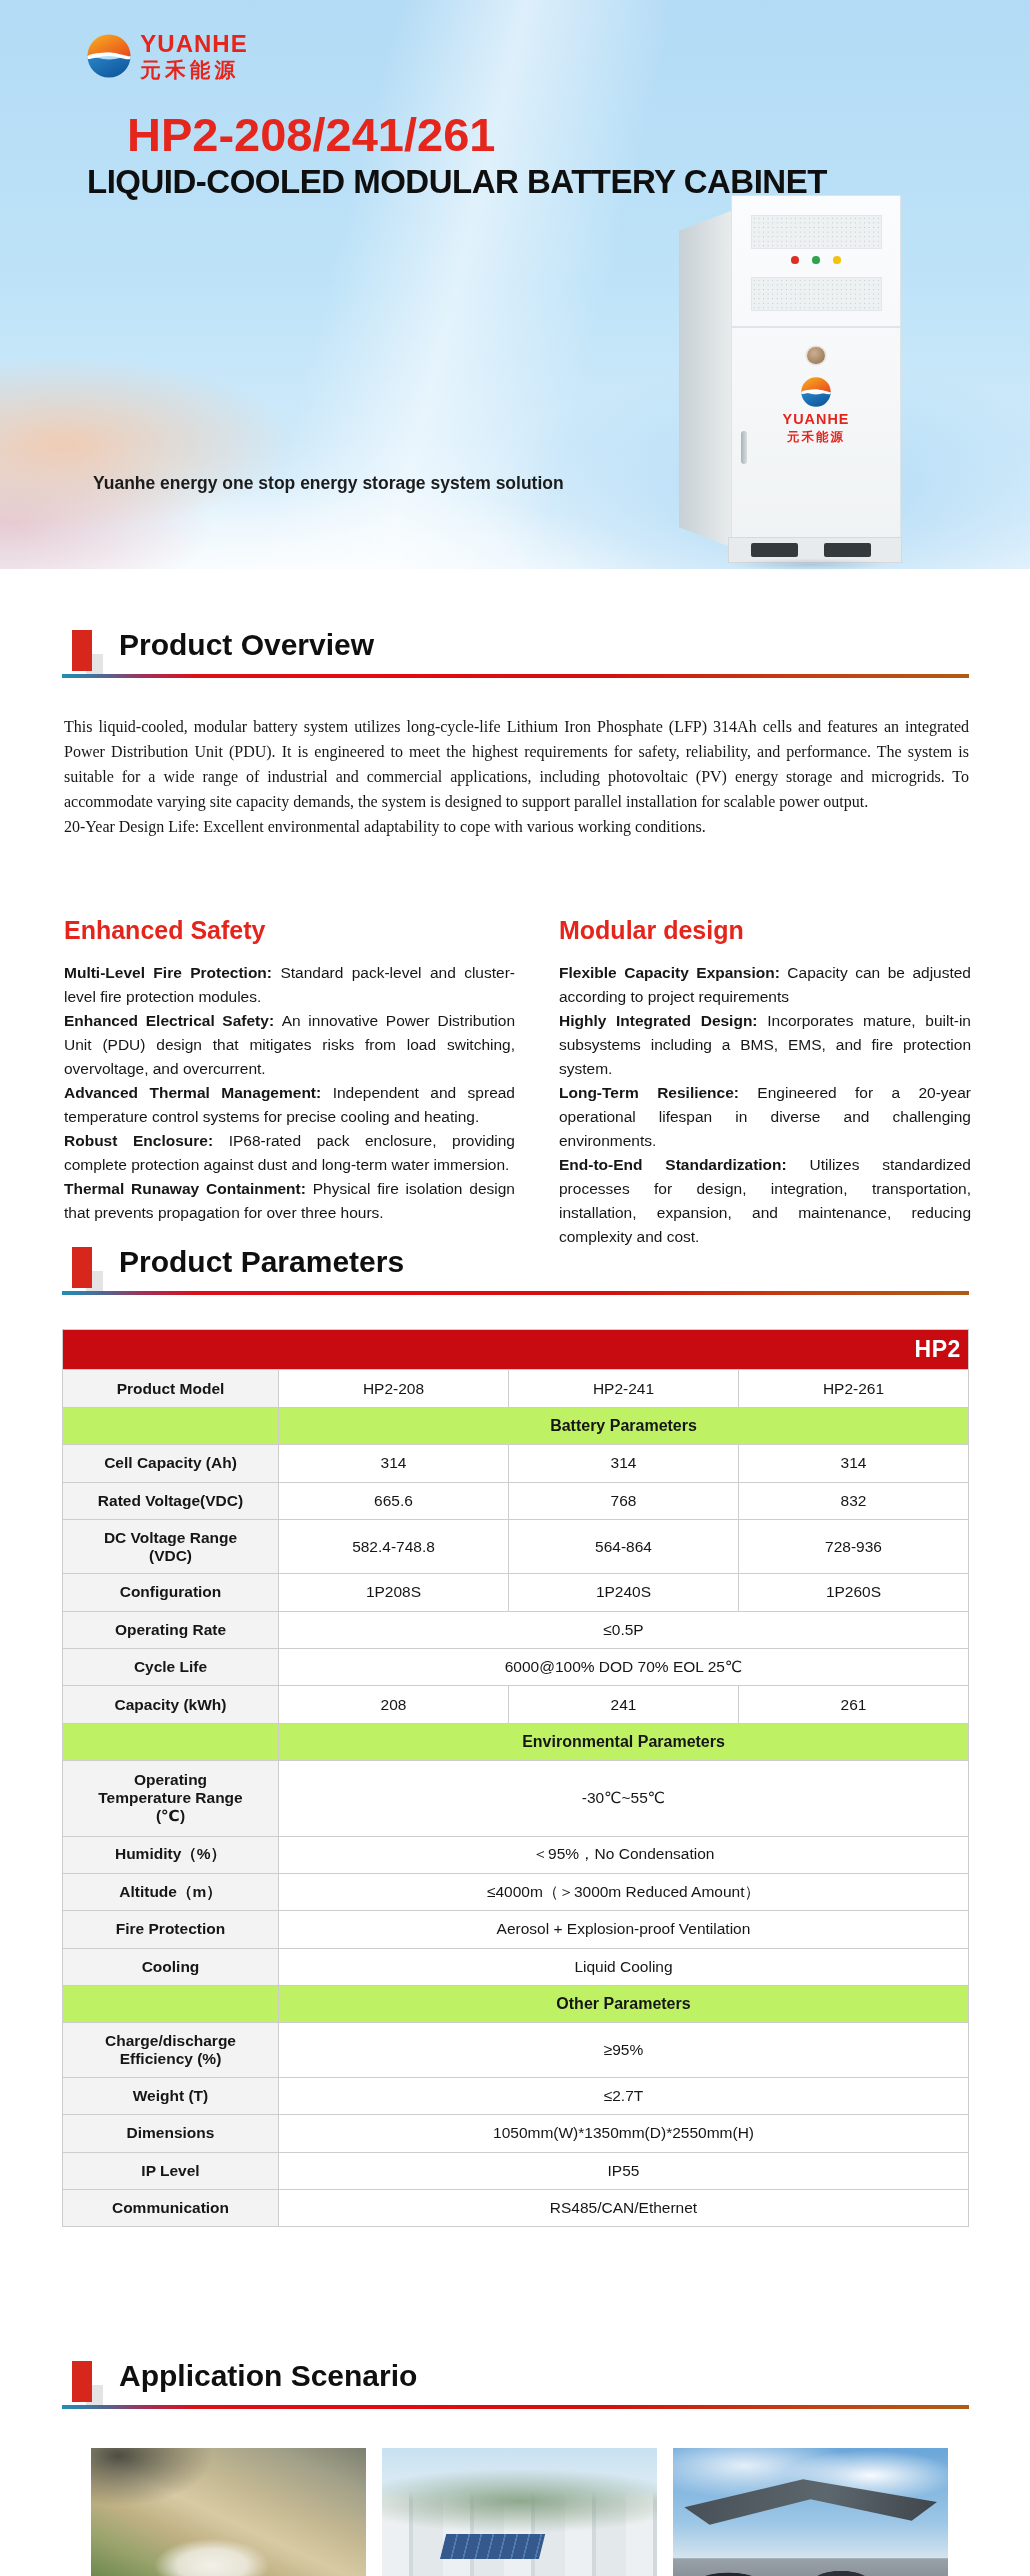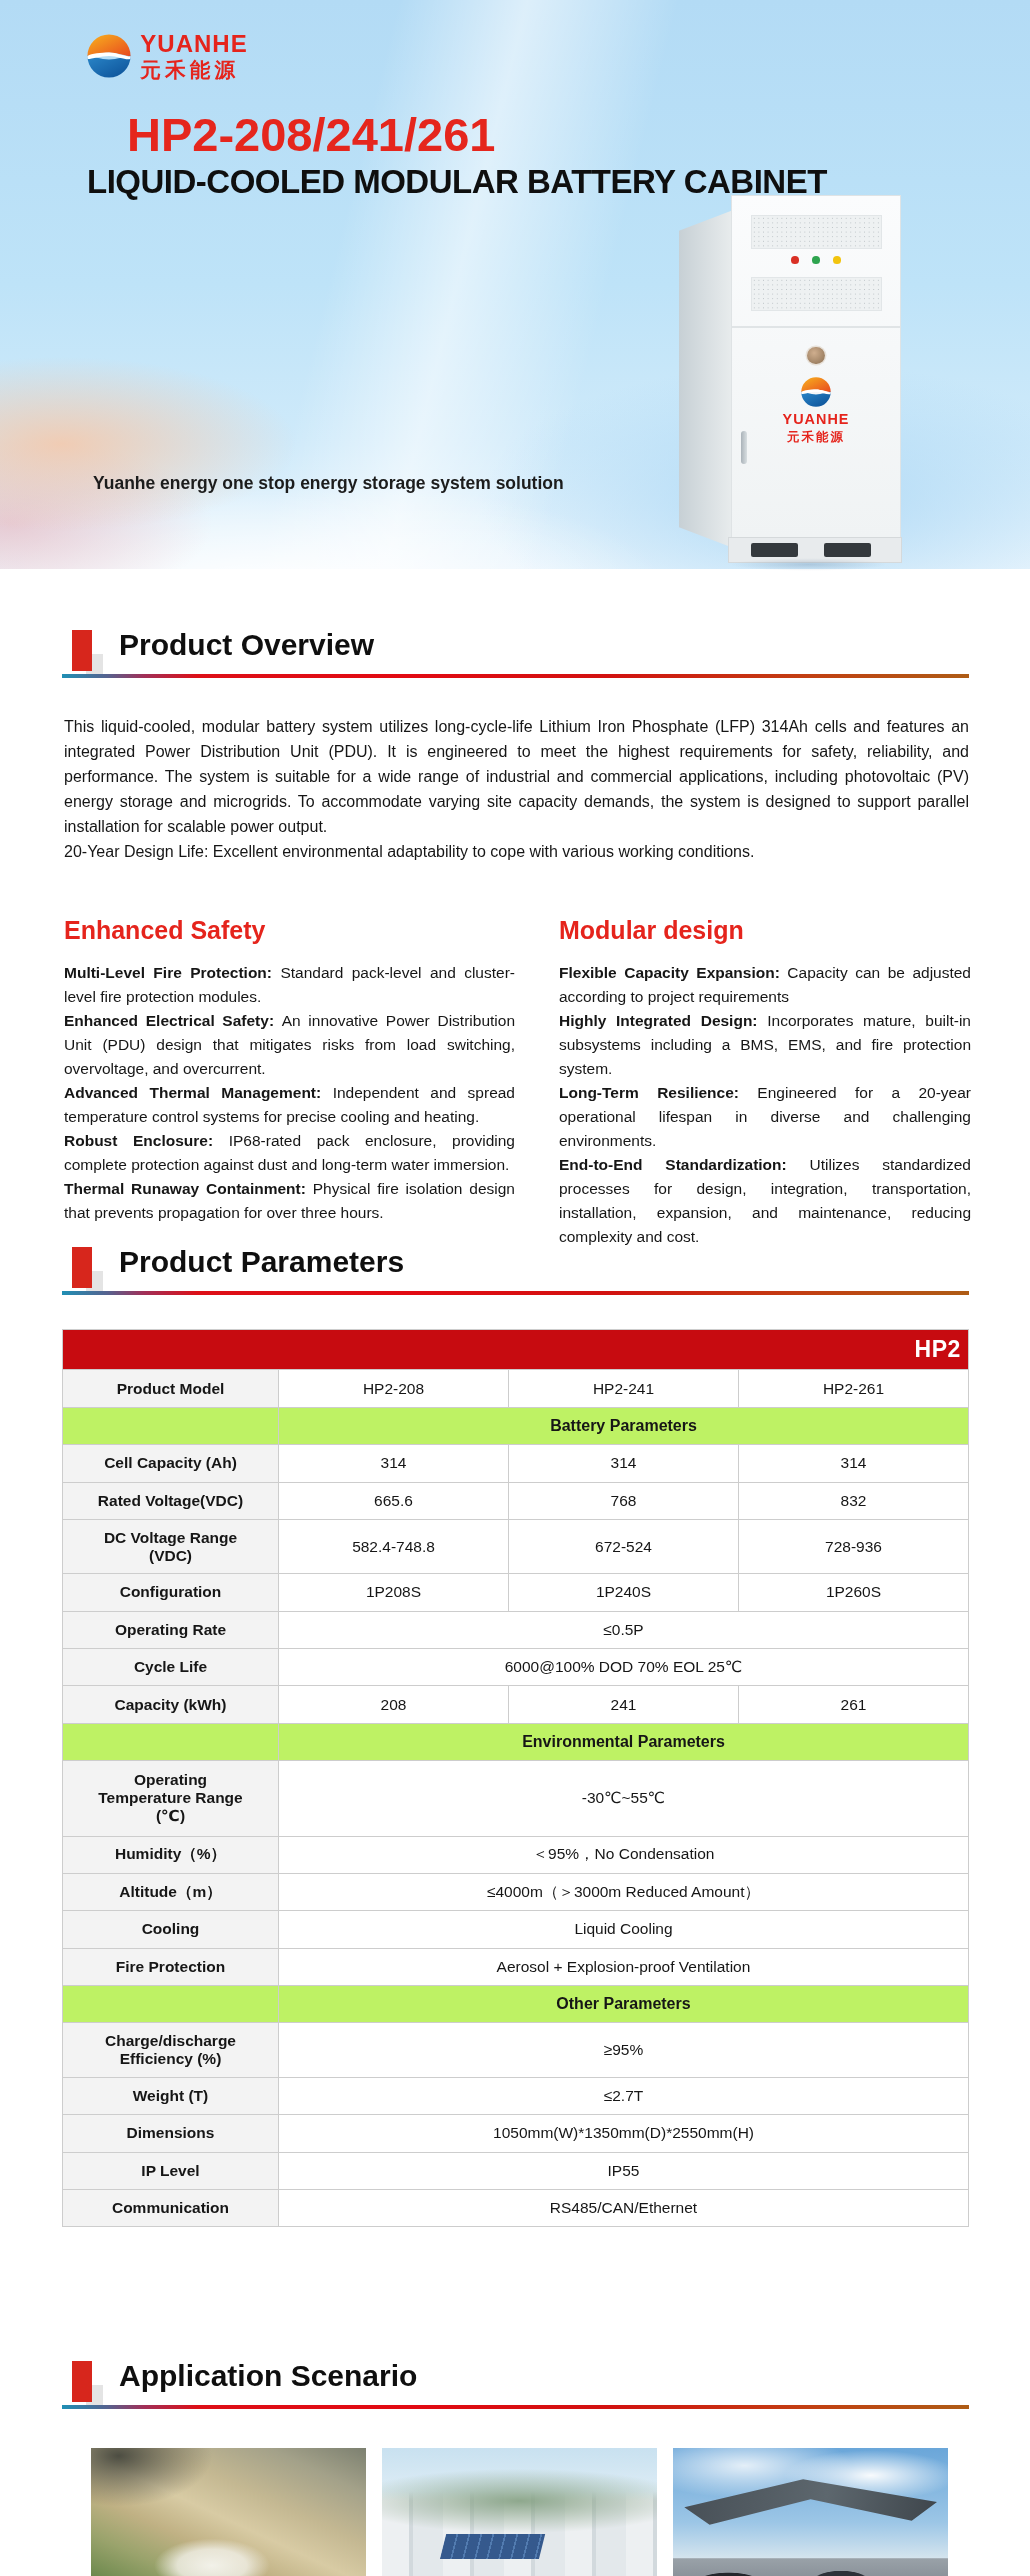--- a/index.html
+++ b/index.html
@@ -71,21 +71,21 @@
   .sq-icon .red{position:absolute;left:0;top:0;width:19.6px;height:41px;background:var(--icon-red);}
   .sec-title{position:absolute;left:57px;top:-2.1px;margin:0;font-size:30px;font-weight:bold;color:#0f0f0f;}
   .divider{position:absolute;left:0;top:44px;width:100%;height:4.1px;
     background:linear-gradient(90deg,#1f8fb4 0%,#56628f 5%,#a03058 9%,#dd0f17 15%,#e20a12 38%,#d21110 60%,#c23f12 82%,#ae5c15 100%);}
   #ov-head{top:630px;}
   #pp-head{top:1247px;}
   #as-head{top:2361px;}
 
   
   .ov-text{position:absolute;left:64px;top:714px;width:905px;font-size:16px;line-height:25px;color:var(--ink);}
-  .ov-text p{margin:0;text-align:justify;}
+  .ov-text p{margin:0;text-align:justify;font-family:Liberation Serif, serif;}
   .features{position:absolute;left:64px;top:916px;width:907px;display:flex;}
   .feat-col{width:451px;}
   .feat-col.right{margin-left:44px;width:412px;}
   .feat-head{font-size:25px;font-weight:bold;color:var(--accent);margin:0 0 15.5px 0;}
   .feat-item{margin:0;font-size:15.5px;line-height:24px;color:var(--ink);text-align:justify;}
   .feat-item .term{font-weight:bold;}
 
   
   .param-table{position:absolute;left:62px;top:1329px;width:907px;border-collapse:collapse;
     border:1.5px solid #c6c6c6;font-size:15.5px;color:var(--ink);table-layout:fixed;}
@@ -275,21 +275,21 @@
         </tr>
         <tr>
           <td class="lbl">Rated Voltage(VDC)</td>
           <td class="val">665.6</td>
           <td class="val">768</td>
           <td class="val">832</td>
         </tr>
         <tr class="tall">
           <td class="lbl">DC Voltage Range<br>(VDC)</td>
           <td class="val">582.4-748.8</td>
-          <td class="val">672-524</td>
+          <td class="val">564-864</td>
           <td class="val">728-936</td>
         </tr>
         <tr>
           <td class="lbl">Configuration</td>
           <td class="val">1P208S</td>
           <td class="val">1P240S</td>
           <td class="val">1P260S</td>
         </tr>
         <tr>
           <td class="lbl">Operating Rate</td>
@@ -315,26 +315,26 @@
         </tr>
         <tr>
           <td class="lbl">Humidity（%）</td>
           <td colspan="3" class="val">＜95%，No Condensation</td>
         </tr>
         <tr>
           <td class="lbl">Altitude（m）</td>
           <td colspan="3" class="val">≤4000m（＞3000m Reduced Amount）</td>
         </tr>
         <tr>
+          <td class="lbl">Fire Protection</td>
+          <td colspan="3" class="val">Aerosol + Explosion-proof Ventilation</td>
+        </tr>
+        <tr>
           <td class="lbl">Cooling</td>
           <td colspan="3" class="val">Liquid Cooling</td>
-        </tr>
-        <tr>
-          <td class="lbl">Fire Protection</td>
-          <td colspan="3" class="val">Aerosol + Explosion-proof Ventilation</td>
         </tr>
         <tr class="sec-row">
           <td class="lbl"></td>
           <td colspan="3" class="sec-cell">Other Parameters</td>
         </tr>
         <tr class="tall">
           <td class="lbl">Charge/discharge<br>Efficiency (%)</td>
           <td colspan="3" class="val">≥95%</td>
         </tr>
         <tr>

